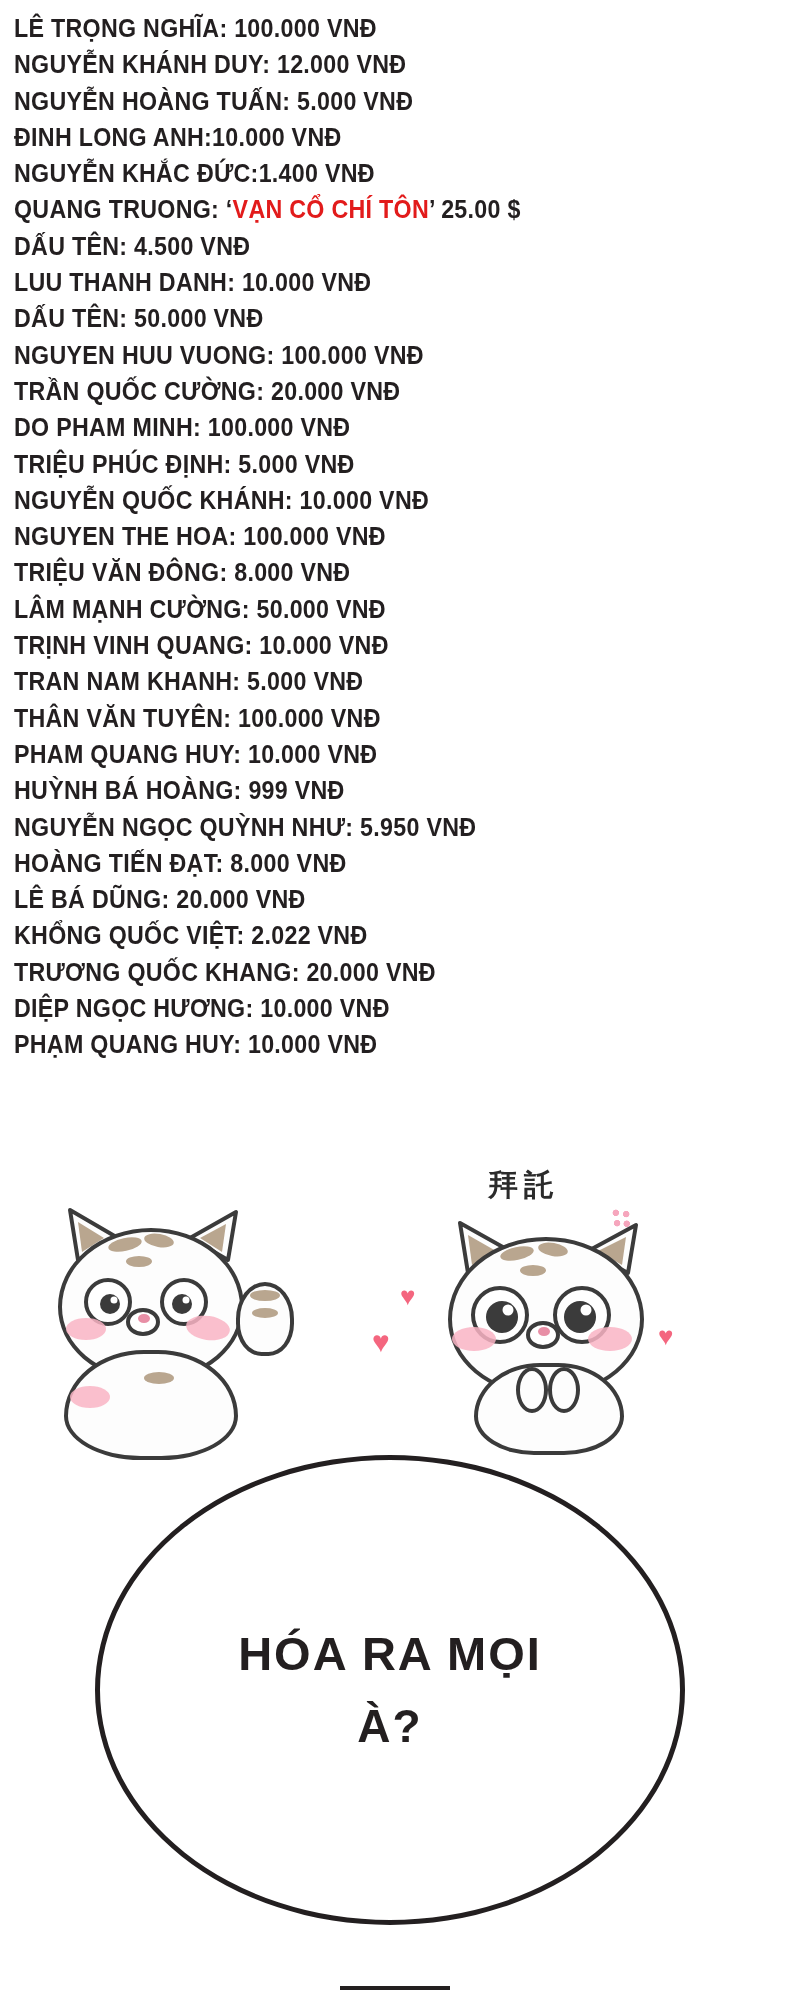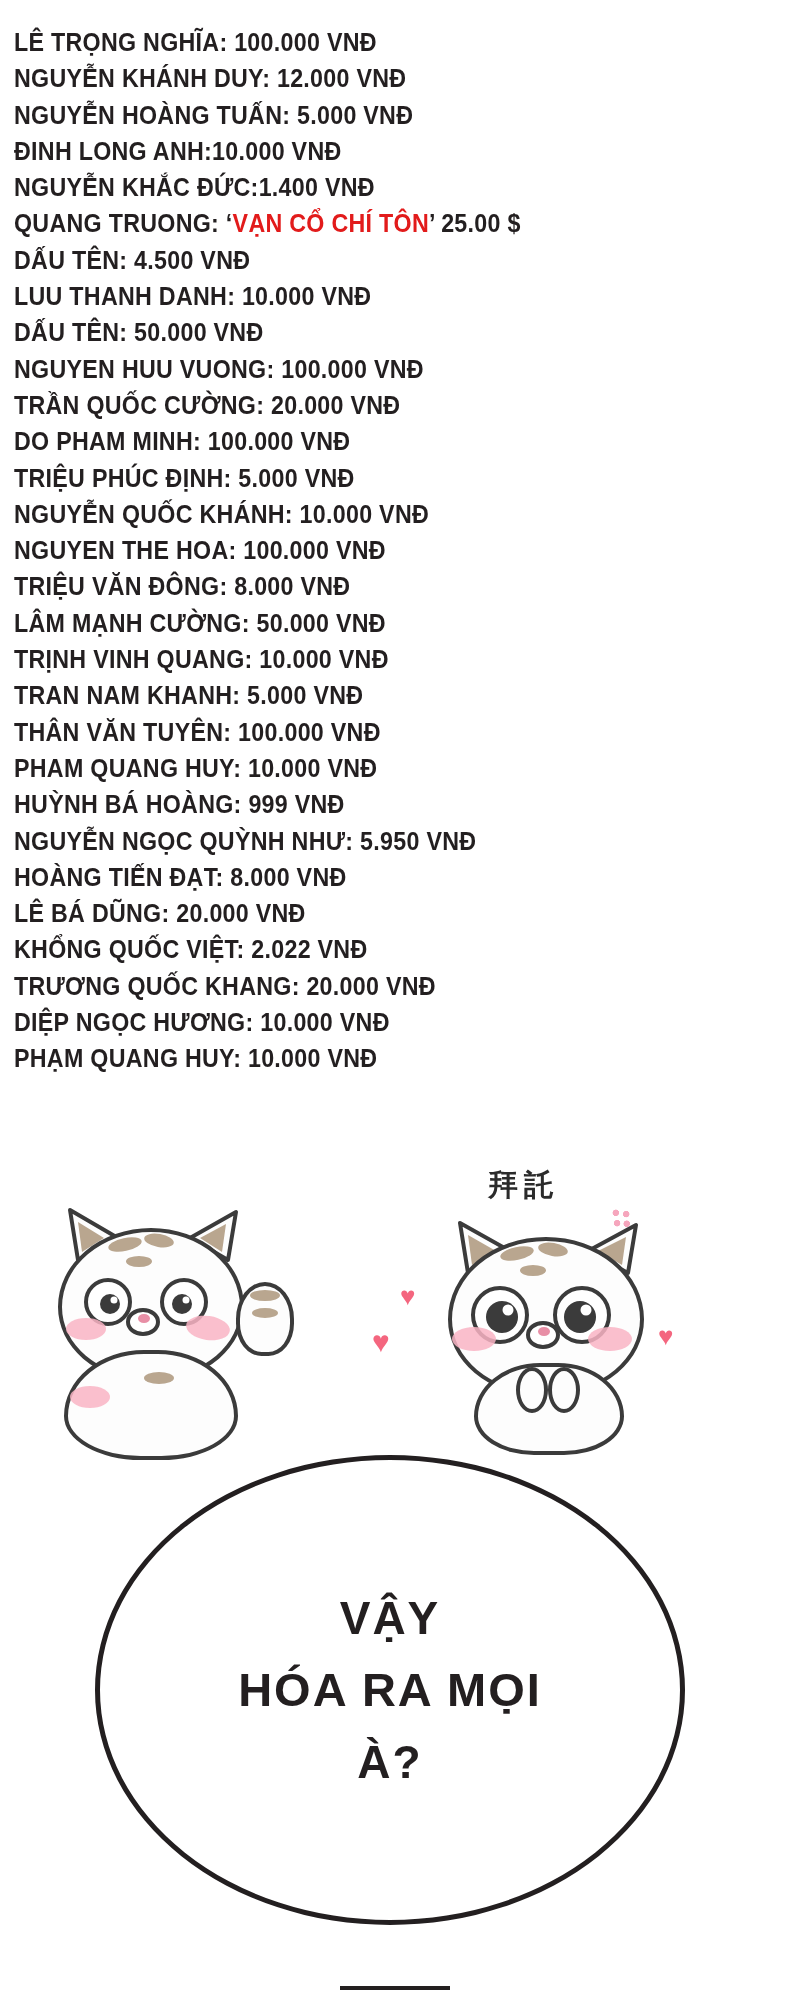--- a/index.html
+++ b/index.html
@@ -12,21 +12,21 @@
     height: 2000px;
     position: relative;
     overflow: hidden;
     font-family: "Liberation Sans", sans-serif;
   }
 
   
   #donor-list {
     position: absolute;
     left: 0;
-    top: 14px;
+    top: 0;
     width: 800px;
     padding: 10px 0 0 14px;
     box-sizing: border-box;
   }
   .donor-row {
     font-family: "Liberation Sans", sans-serif;
     font-weight: bold;
     font-size: 25px;
     line-height: 36.3px;
     letter-spacing: 0.3px;
@@ -276,18 +276,17 @@
     <div class="paw" style="left:86px; top:192px; width:32px; height:46px;"></div>
     <div class="paw" style="left:118px; top:192px; width:32px; height:46px;"></div>
 
     <span class="heart" style="left:-30px; top:108px; font-size:26px;">♥</span>
     <span class="heart" style="left:-58px; top:152px; font-size:30px;">♥</span>
     <span class="heart" style="left:228px; top:148px; font-size:26px;">♥</span>
   </div>
 </div>
 
 <div id="speech-bubble">
-  <div class="bubble-line l1">VẬY</div>
   <div class="bubble-line l2">HÓA RA MỌI</div>
   <div class="bubble-line l5">À?</div>
 </div>
 
 <div id="bottom-rule"></div>
 
 </body></html>

